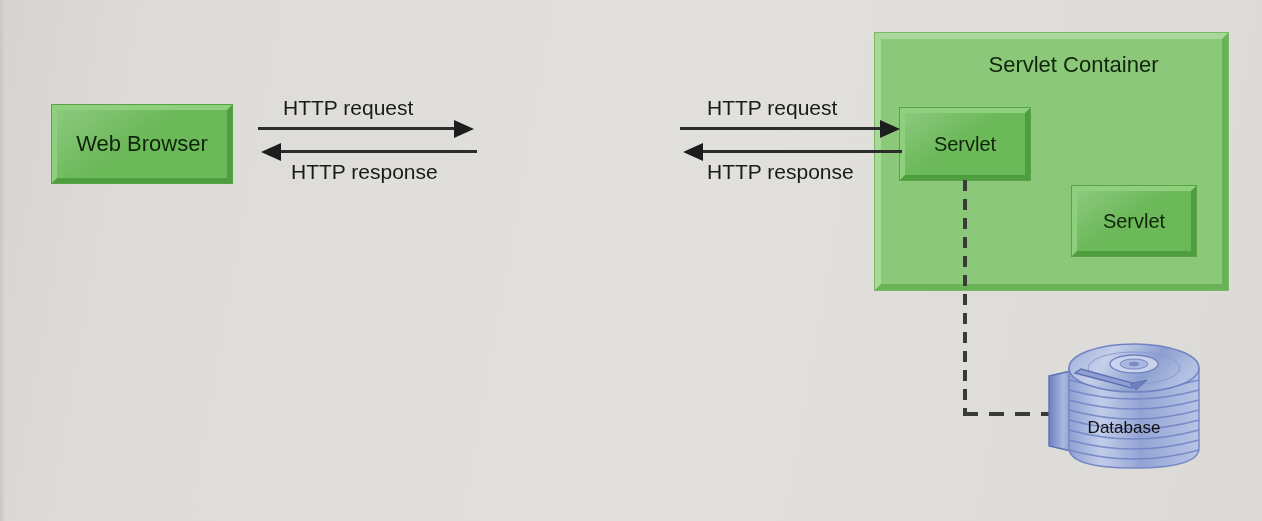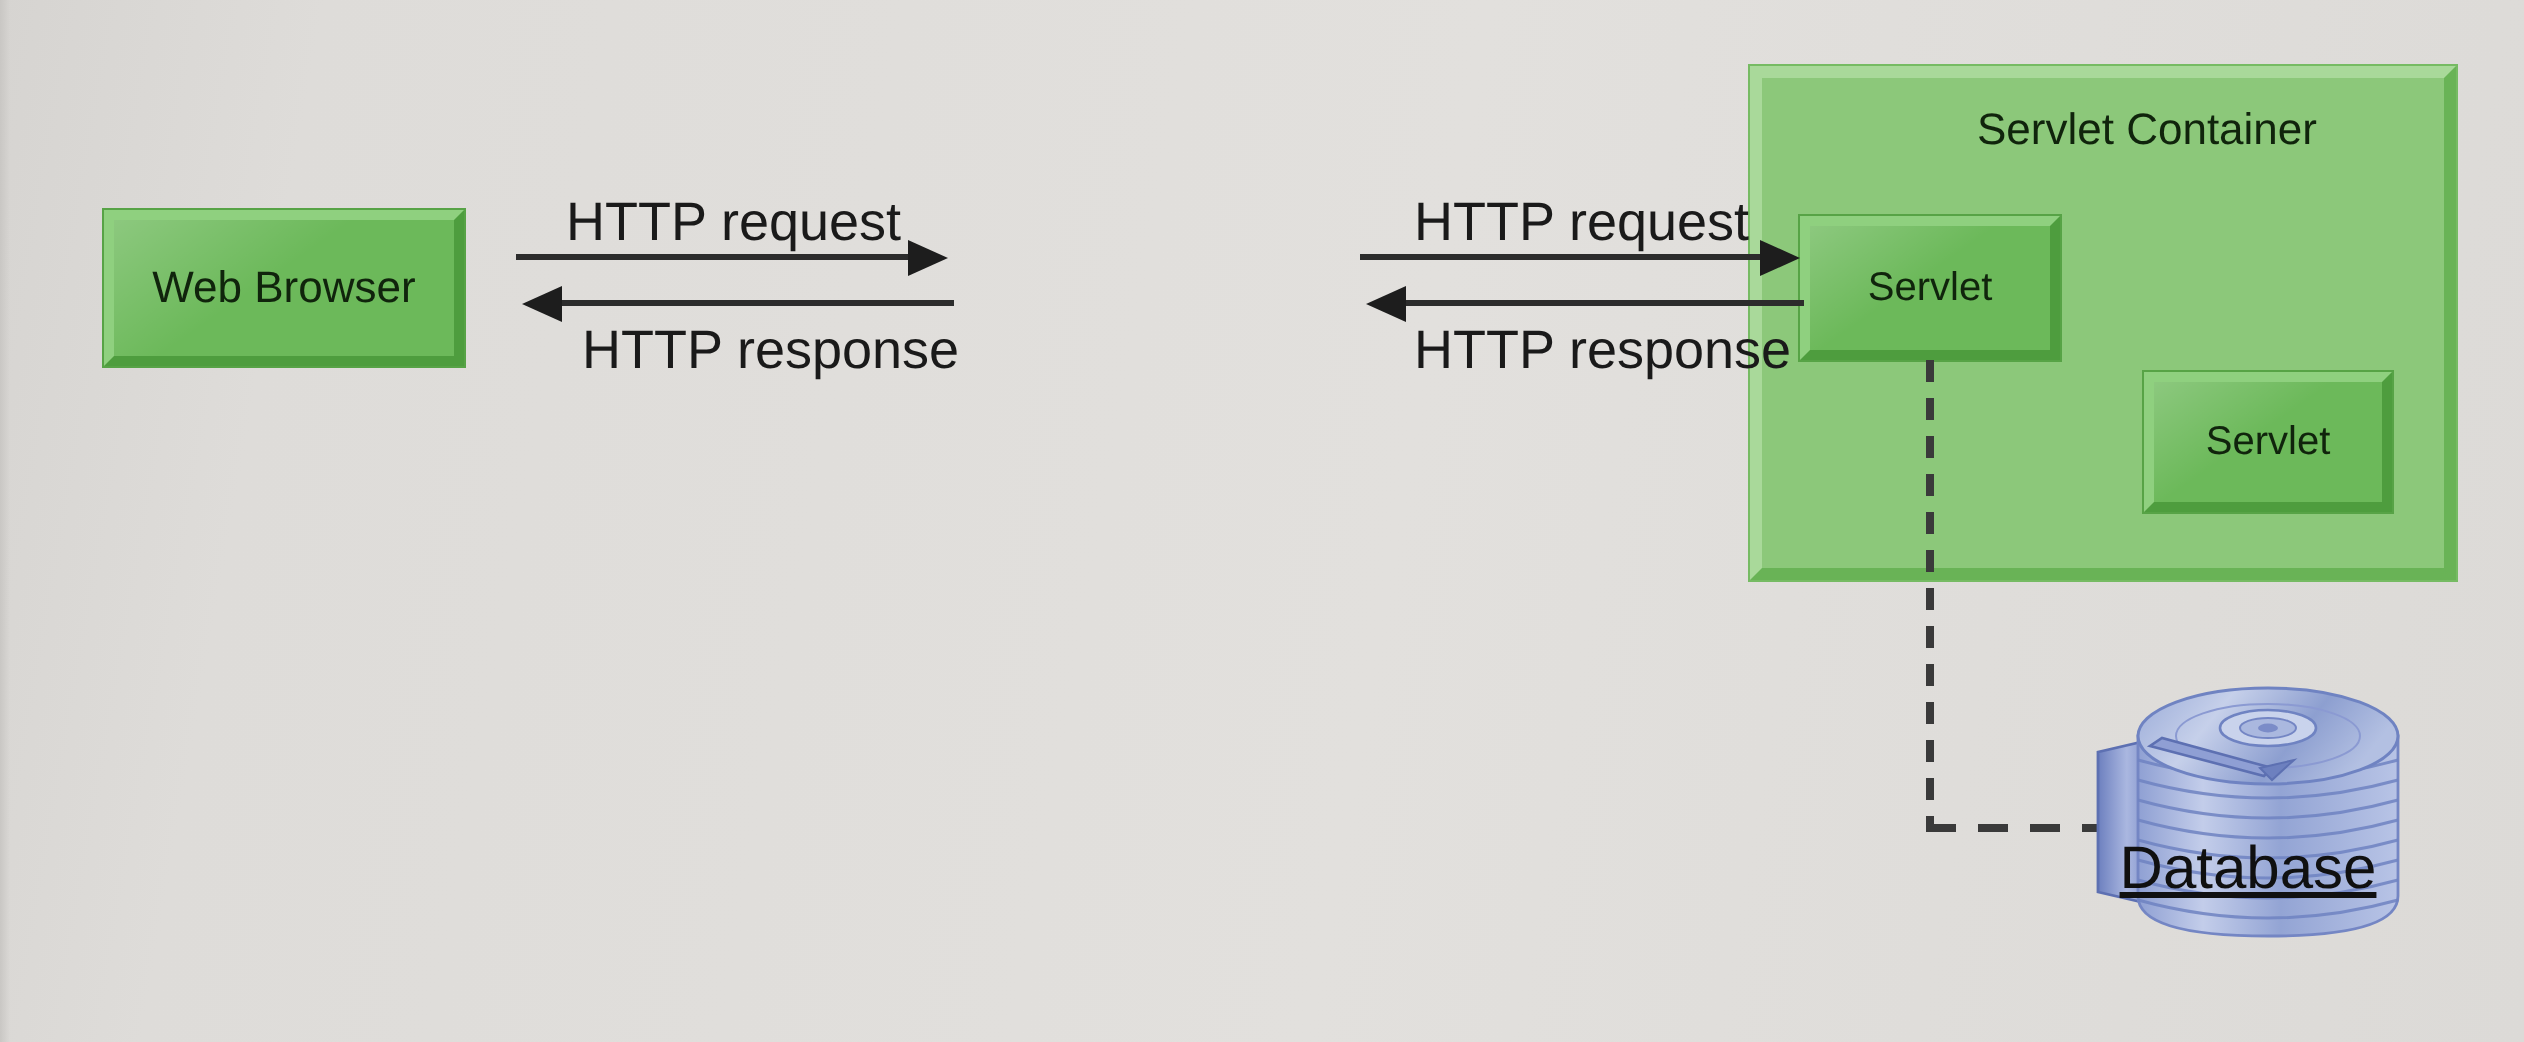--- a/index.html
+++ b/index.html
@@ -95,21 +95,21 @@
     border-left: 20px solid #1d1d1d;
   }
   .ahead-l {
     border-top: 9px solid transparent;
     border-bottom: 9px solid transparent;
     border-right: 20px solid #1d1d1d;
   }
 
   .arrow-label {
     position: absolute;
-    font-size: 27px;
+    font-size: 21px;
     color: #1a1a1a;
     white-space: nowrap;
     z-index: 5;
   }
 
   
   .dash-v {
     position: absolute;
     width: 4px;
     background-image: linear-gradient(#3a3a3a 58%, rgba(0,0,0,0) 0%);
@@ -135,25 +135,24 @@
     height: 145px;
     z-index: 7;
   }
   #database svg { display: block; }
   .db-label {
     position: absolute;
     left: 0;
     right: 0;
     top: 78px;
     text-align: center;
-    font-size: 30px;
+    font-size: 17px;
     color: #101010;
     z-index: 9;
     pointer-events: none;
-    text-decoration: underline;
   }
 </style>
 </head>
 <body>
 
 <div id="stage">
 
   <div class="box box-solid" style="left:52px; top:105px; width:180px; height:78px;">
     <span class="lbl label-22">Web Browser</span>
   </div>

